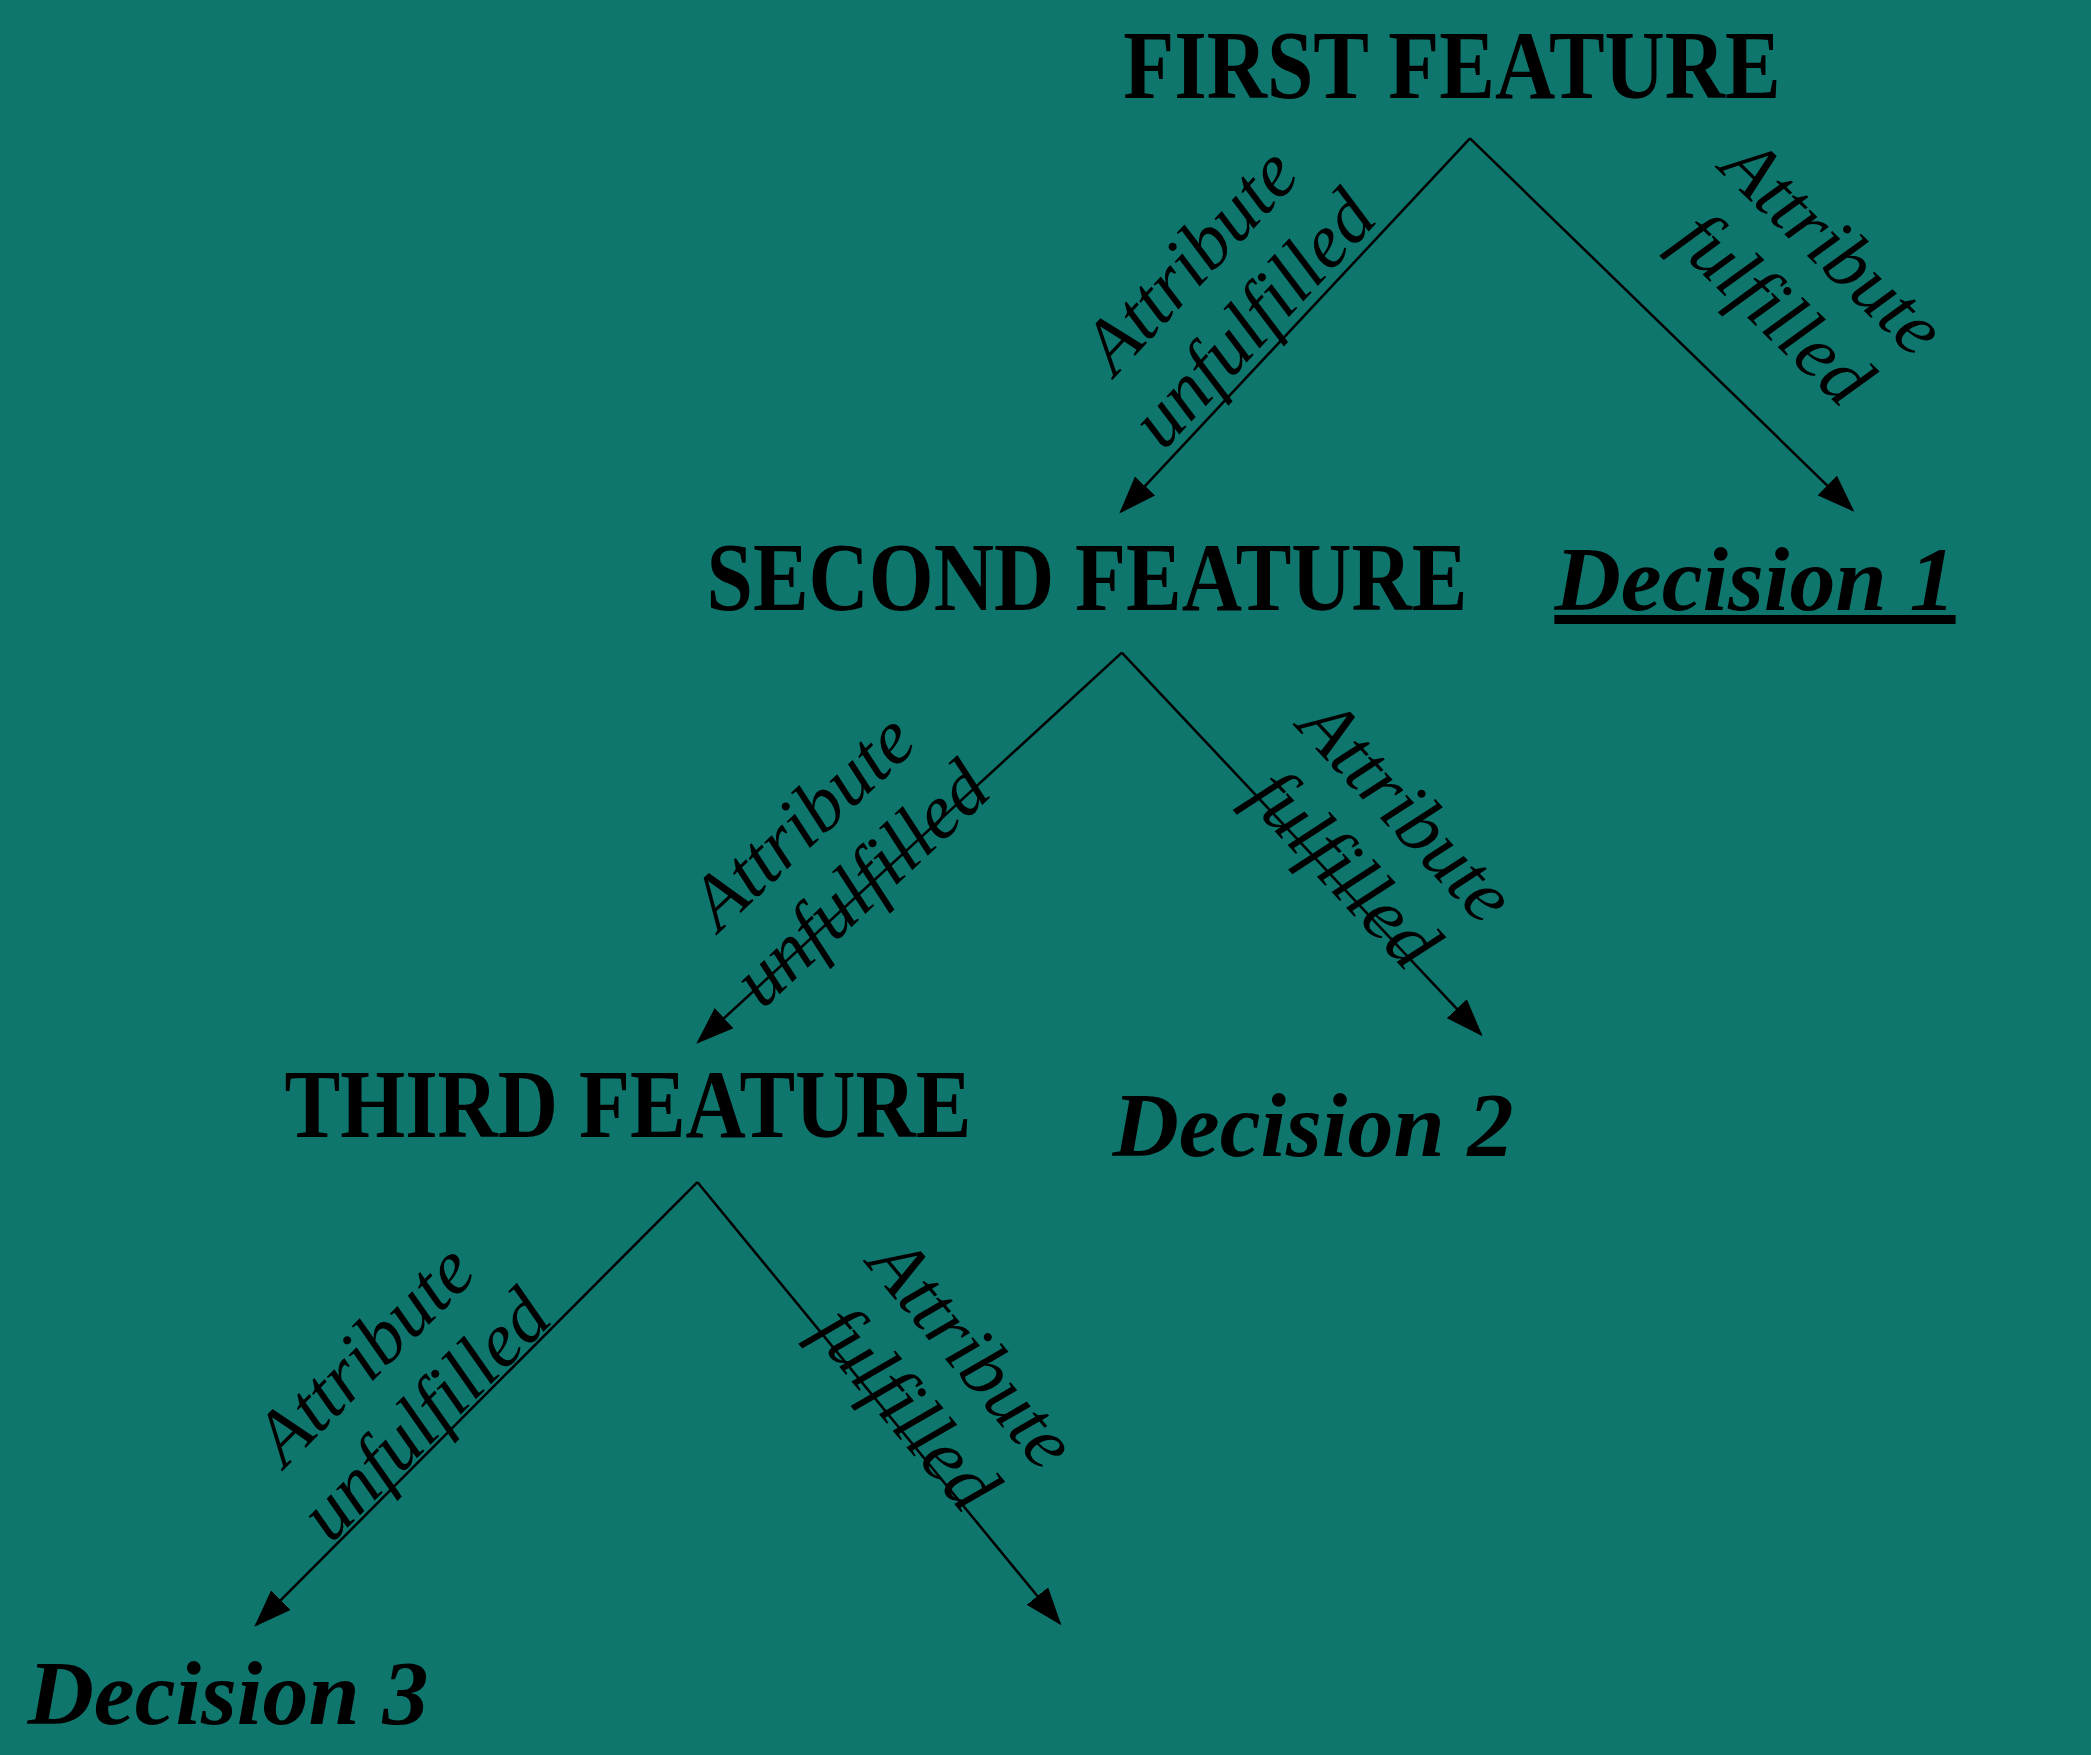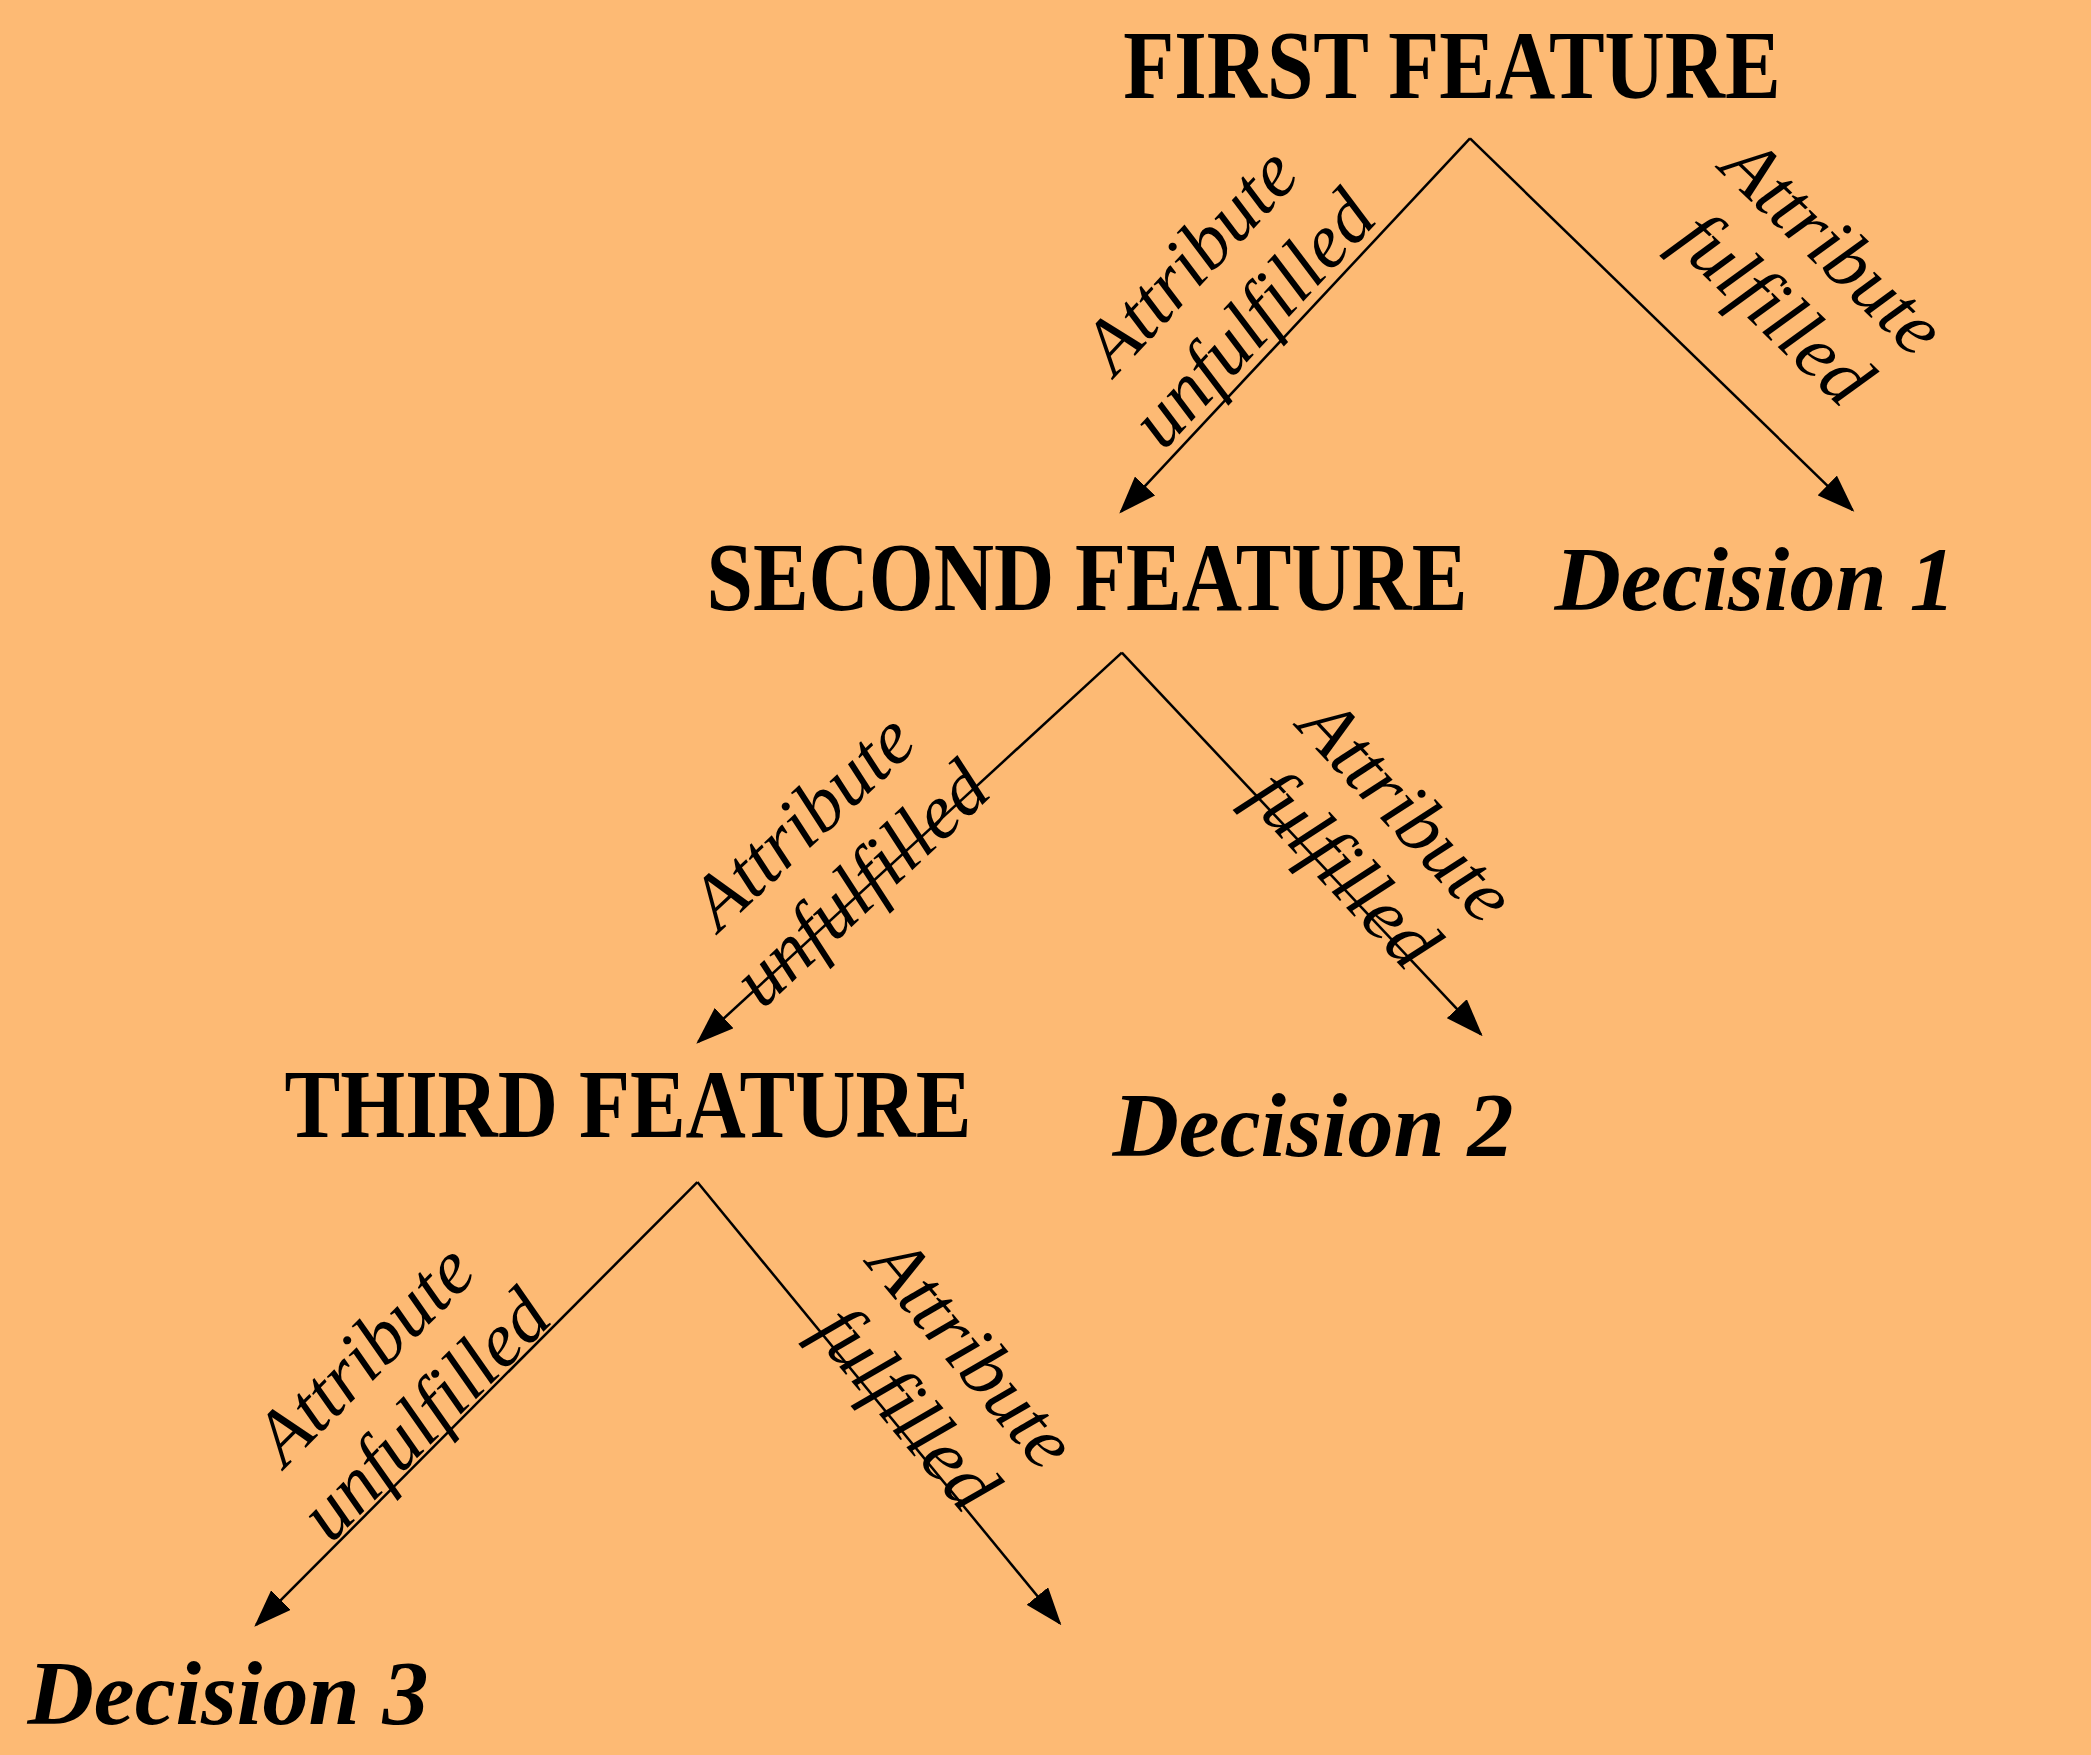--- a/index.html
+++ b/index.html
@@ -4,21 +4,21 @@
 <style>
   html, body {
     margin: 0;
     padding: 0;
     background: #ffffff;
   }
   .stage {
     position: relative;
     width: 2091px;
     height: 1755px;
-    background: #fdba74;
+    background: #0f766e;
     overflow: hidden;
     font-family: "Liberation Serif", serif;
     color: #000000;
   }
   .edges-svg {
     position: absolute;
     left: 0;
     top: 0;
     width: 2091px;
     height: 1755px;
@@ -79,21 +79,21 @@
     <line x1="831" y1="1409" x2="305" y2="1937" marker-end="url(#arrow)"></line>
     <line x1="831" y1="1409" x2="1263" y2="1935" marker-end="url(#arrow)"></line>
   </svg>
 
   <div class="node feature-node" style="left:1452px; top:65px;">FIRST FEATURE</div>
 
   <div class="node feature-node" style="left:1087px; top:577px;">SECOND FEATURE</div>
 
   <div class="node feature-node" style="left:628px; top:1104px;">THIRD FEATURE</div>
 
-  <div class="node decision-node" style="left:1755px; top:579px;">Decision 1</div>
+  <div class="node decision-node" style="left:1755px; top:579px;text-decoration:underline;">Decision 1</div>
 
   <div class="node decision-node" style="left:1313px; top:1104px;margin-top:21px;">Decision 2</div>
 
   <div class="node decision-node" style="left:228px; top:1693px;">Decision 3</div>
 
 
   <div class="edge-label rot-l1" style="left:1221px; top:289px;">
     <div>Attribute</div>
     <div>unfulfilled</div>
   </div>

